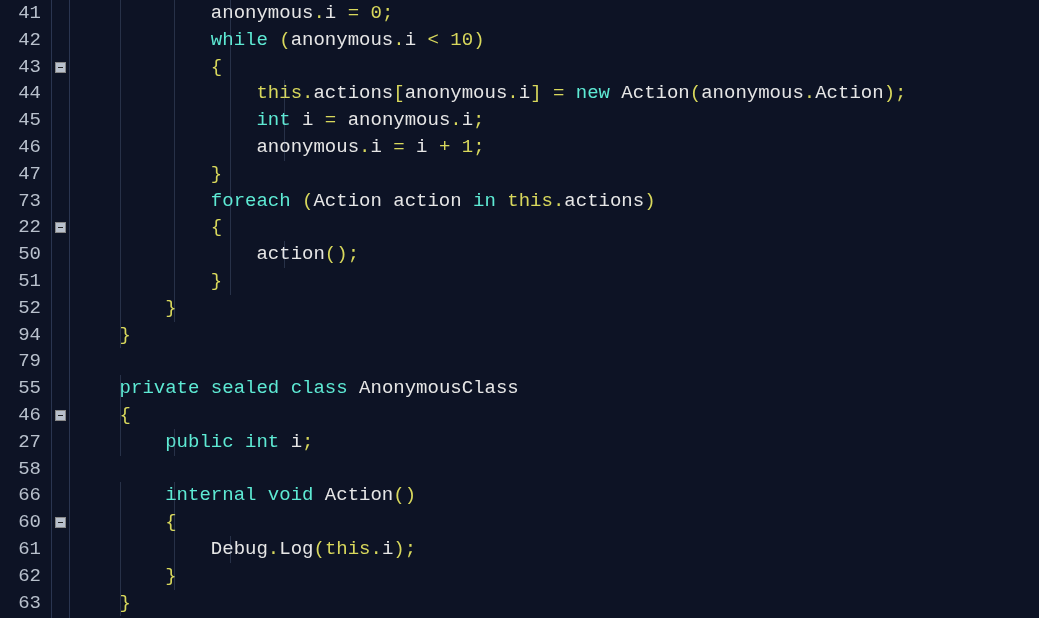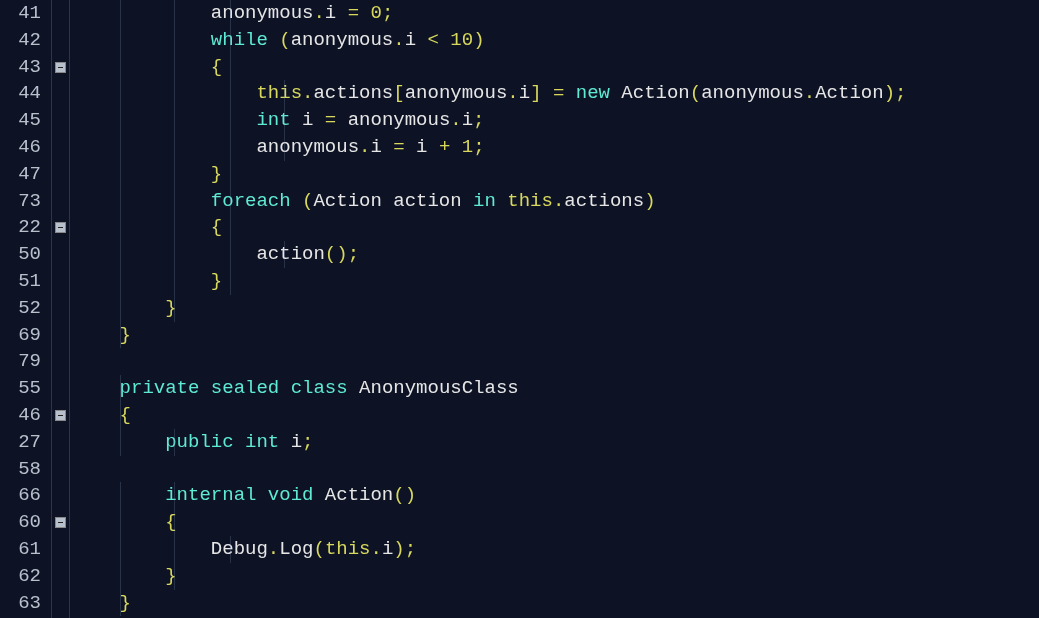--- a/index.html
+++ b/index.html
@@ -90,21 +90,21 @@
       <div class="ln">43</div>
       <div class="ln">44</div>
       <div class="ln">45</div>
       <div class="ln">46</div>
       <div class="ln">47</div>
       <div class="ln">73</div>
       <div class="ln">22</div>
       <div class="ln">50</div>
       <div class="ln">51</div>
       <div class="ln">52</div>
-      <div class="ln">69</div>
+      <div class="ln">94</div>
       <div class="ln">79</div>
       <div class="ln">55</div>
       <div class="ln">46</div>
       <div class="ln">27</div>
       <div class="ln">58</div>
       <div class="ln">66</div>
       <div class="ln">60</div>
       <div class="ln">61</div>
       <div class="ln">62</div>
       <div class="ln">63</div>

